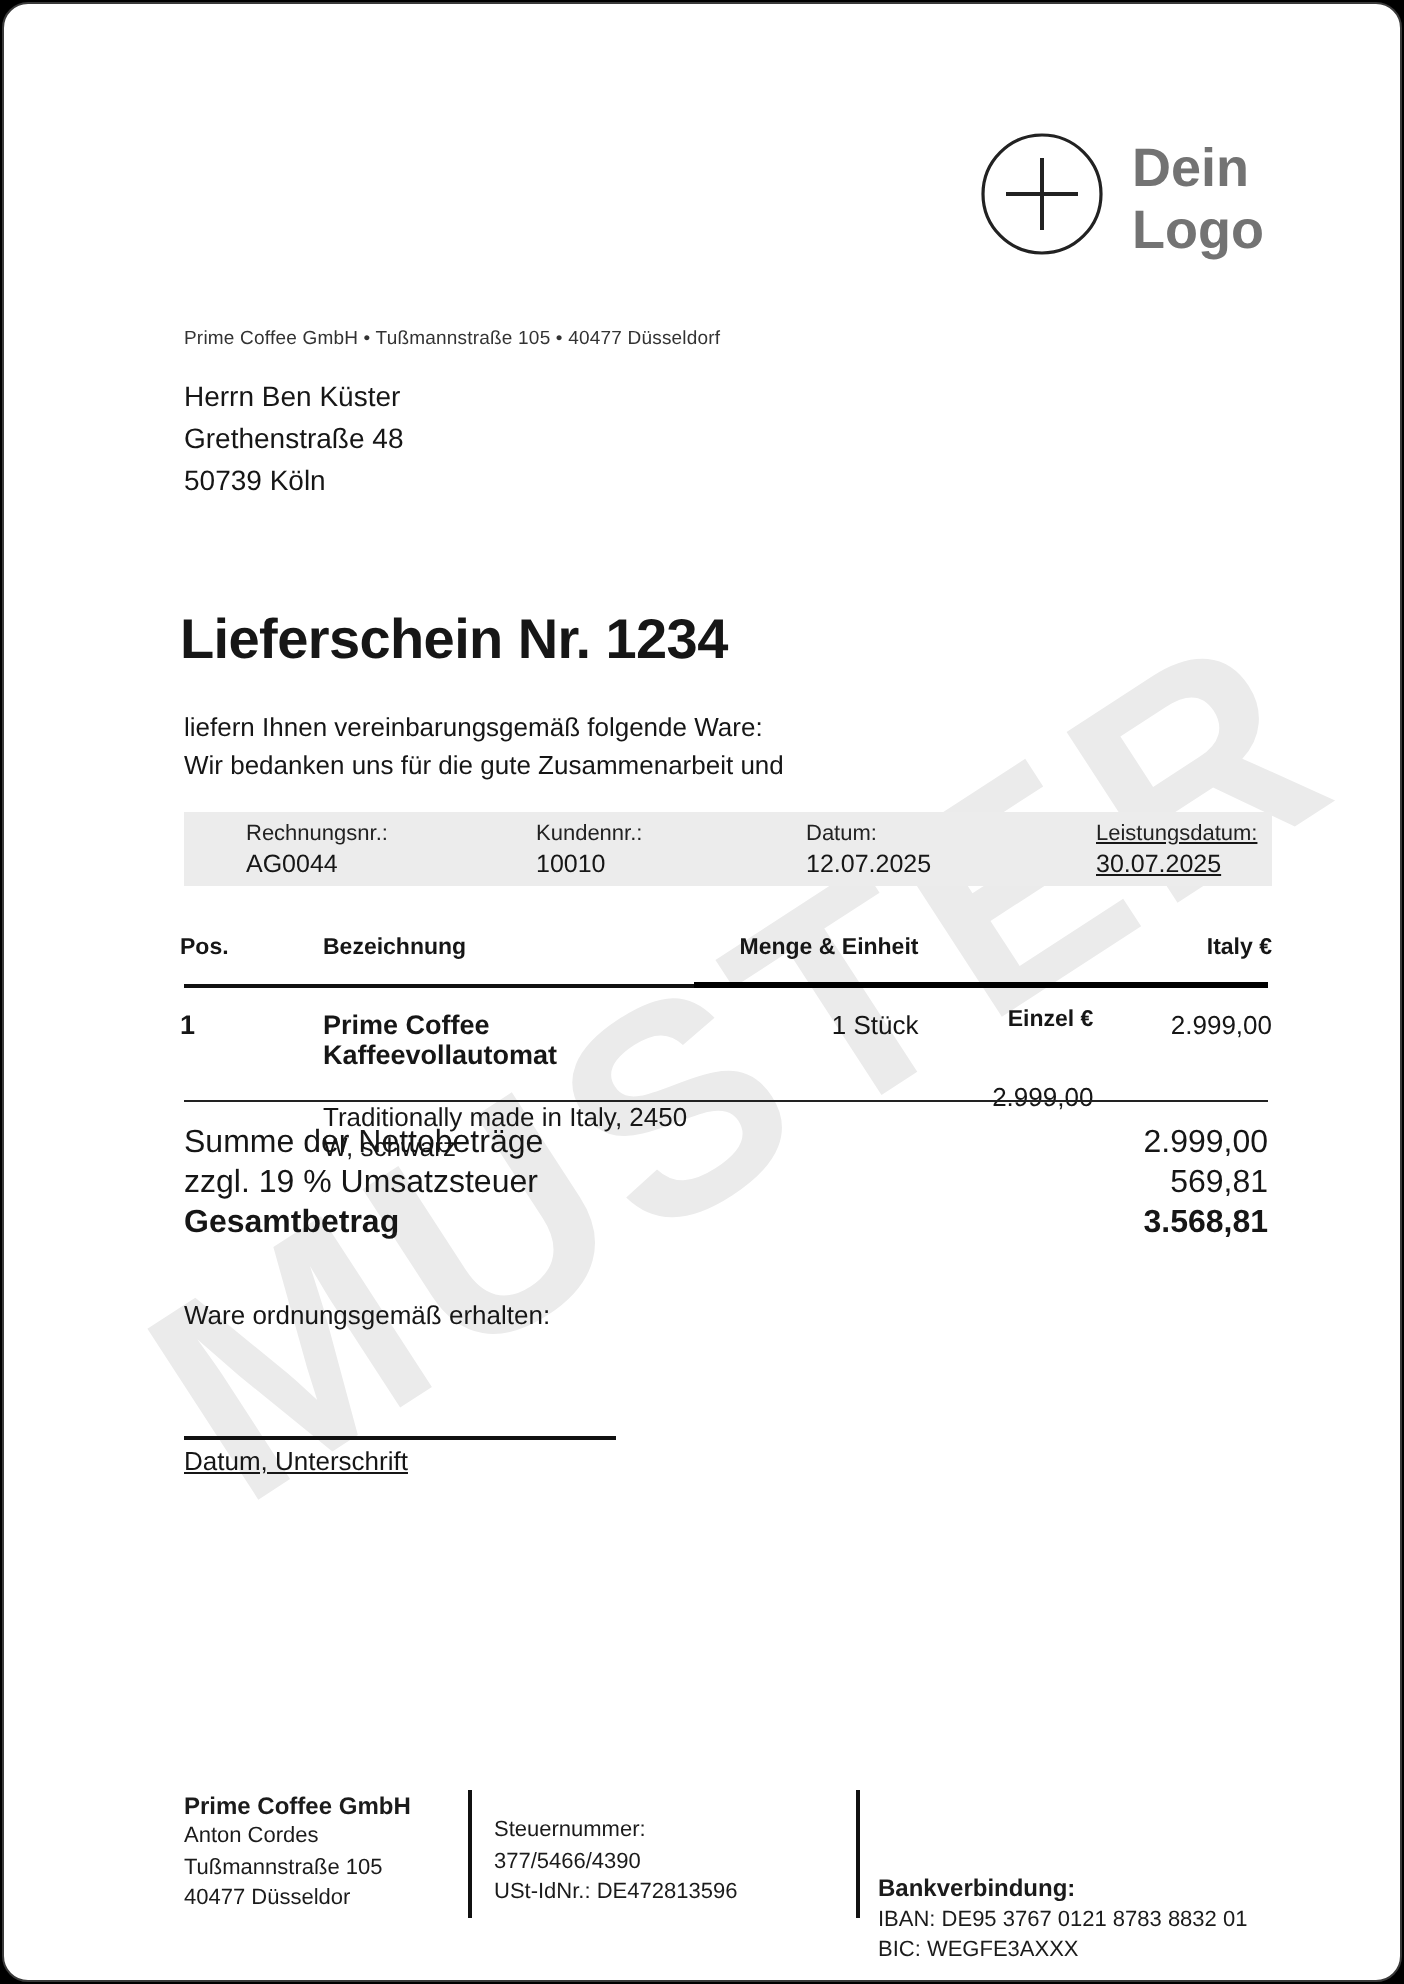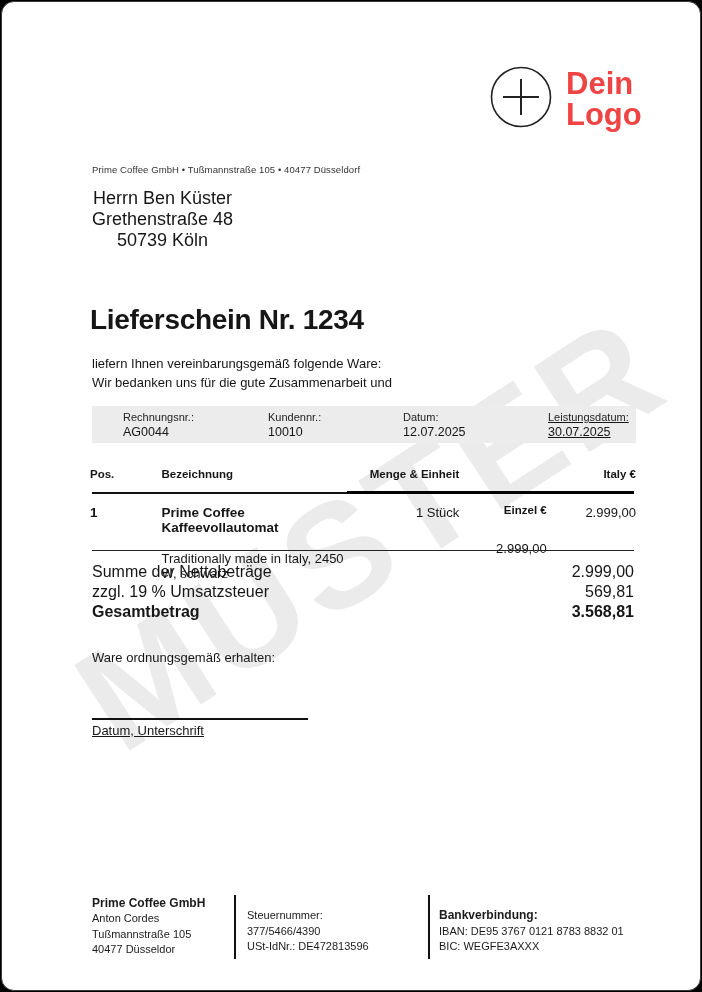--- a/index.html
+++ b/index.html
@@ -17,25 +17,25 @@
   
   .watermark{
     position:absolute;left:40px;top:452px;width:640px;text-align:center;
     font-size:148px;font-weight:bold;color:#ebebeb;letter-spacing:6px;
     transform:rotate(-33deg);transform-origin:center;z-index:0;user-select:none;
   }
   .content{position:absolute;inset:0;z-index:1;}
 
   
   .logo{left:488px;top:64px;display:flex;align-items:center;}
-  .logo-text{margin-left:14px;font-size:31px;font-weight:800;line-height:31px;color:#ef4444;}
+  .logo-text{margin-left:14px;font-size:27px;font-weight:800;line-height:31px;color:#737373;}
 
   
   .sender-line{left:90px;top:162px;font-size:9.5px;color:#333;letter-spacing:.1px;}
-  .recipient{left:90px;top:186px;font-size:18px;line-height:21px;text-align:center;}
+  .recipient{left:90px;top:186px;font-size:14px;line-height:21px;}
 
   
   .doc-title{left:88px;top:302px;font-size:28px;font-weight:800;letter-spacing:-.3px;}
   .intro{left:90px;top:352px;font-size:13px;line-height:19px;}
 
   
   .meta-bar{left:90px;top:404px;width:544px;height:37px;background:#ececec;}
   .meta-field{position:absolute;top:5px;margin-left:16px;}
   .meta-label{font-size:11px;color:#222;}
   .meta-value{font-size:12.5px;margin-top:2px;}
@@ -65,21 +65,21 @@
   .received-note{left:90px;top:648px;font-size:13px;}
   .sig-line{left:90px;top:716px;width:216px;height:1.5px;background:#111;}
   .sig-caption{left:90px;top:721px;font-size:13px;text-decoration:underline;}
 
   
   .footer-col{font-size:11px;line-height:15.5px;color:#1b1b1b;}
   .fc-company{left:90px;top:893px;}
   .fc-company .company-name{font-size:12px;font-weight:bold;line-height:16px;}
   .fc-tax{left:245px;top:906px;}
   .fc-bank{left:437px;top:906px;}
-  .fc-bank .bank-title{font-weight:bold;font-size:12px;}
+  .fc-bank .bank-title{font-weight:bold;font-size:12px;margin-top:29px;}
   .footer-divider{width:2px;height:64px;background:#111;top:893px;}
   .fd-1{left:232px;}
   .fd-2{left:426px;}
 </style>
 </head>
 <body>
 
 <div class="page">
 
   <div class="watermark">MUSTER</div>

